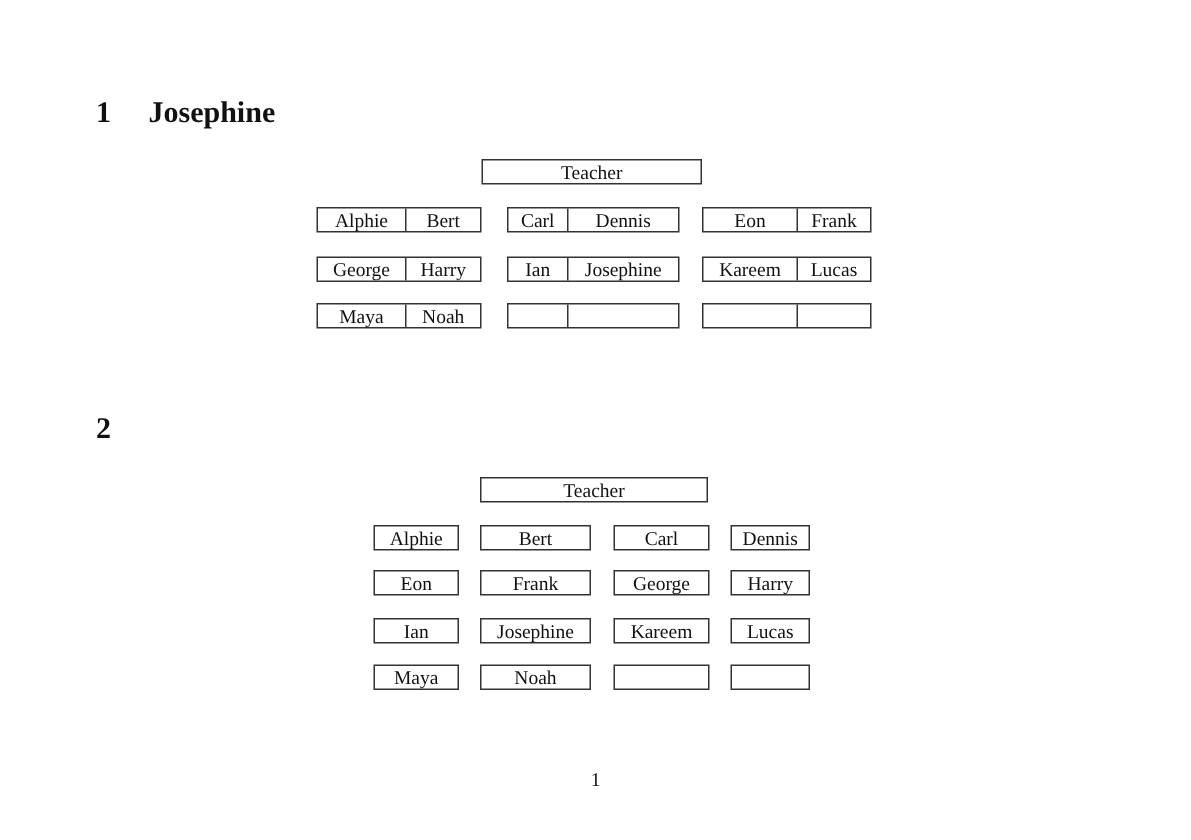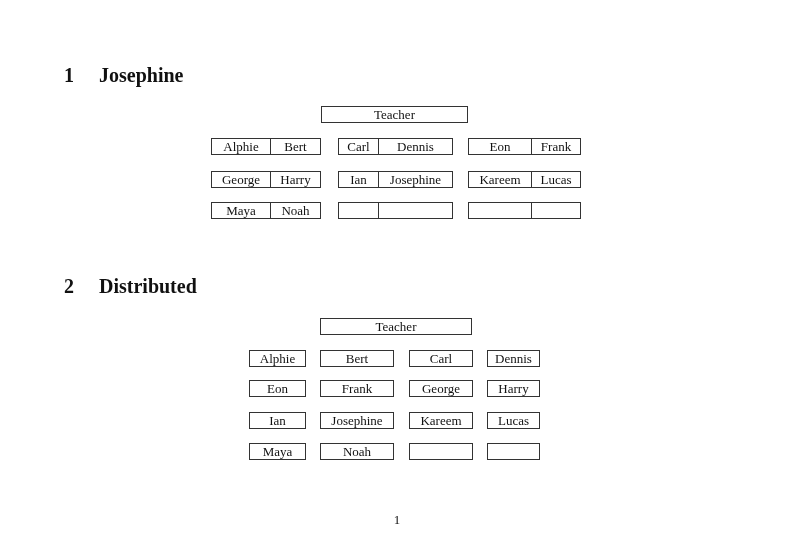--- a/index.html
+++ b/index.html
@@ -110,21 +110,20 @@
     <span class="seat seat-left" style="width:40px"></span>
     <span class="seat seat-right"></span>
   </div>
   <div class="desk" style="left:468px;top:202px;width:113px">
     <span class="seat seat-left" style="width:63px"></span>
     <span class="seat seat-right"></span>
   </div>
 
   <div class="section-heading" style="top:276px">
     <span>2</span>
-    <span>Distributed</span>
   </div>
 
   <div class="box" style="left:320px;top:318px;width:152px">
     <span>Teacher</span>
   </div>
 
   <div class="box" style="left:249px;top:350px;width:57px">Alphie</div>
   <div class="box" style="left:320px;top:350px;width:74px">Bert</div>
   <div class="box" style="left:409px;top:350px;width:64px">Carl</div>
   <div class="box" style="left:487px;top:350px;width:53px">Dennis</div>

